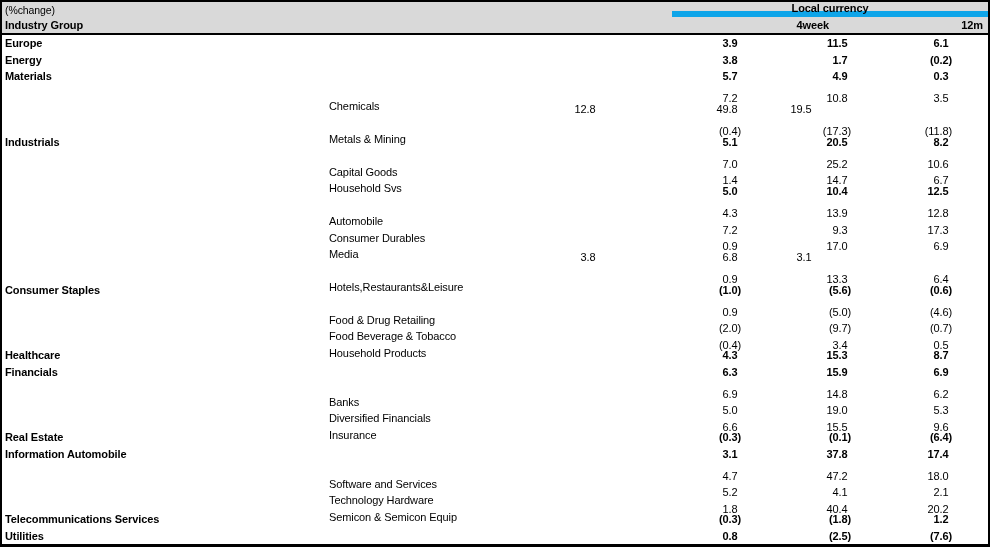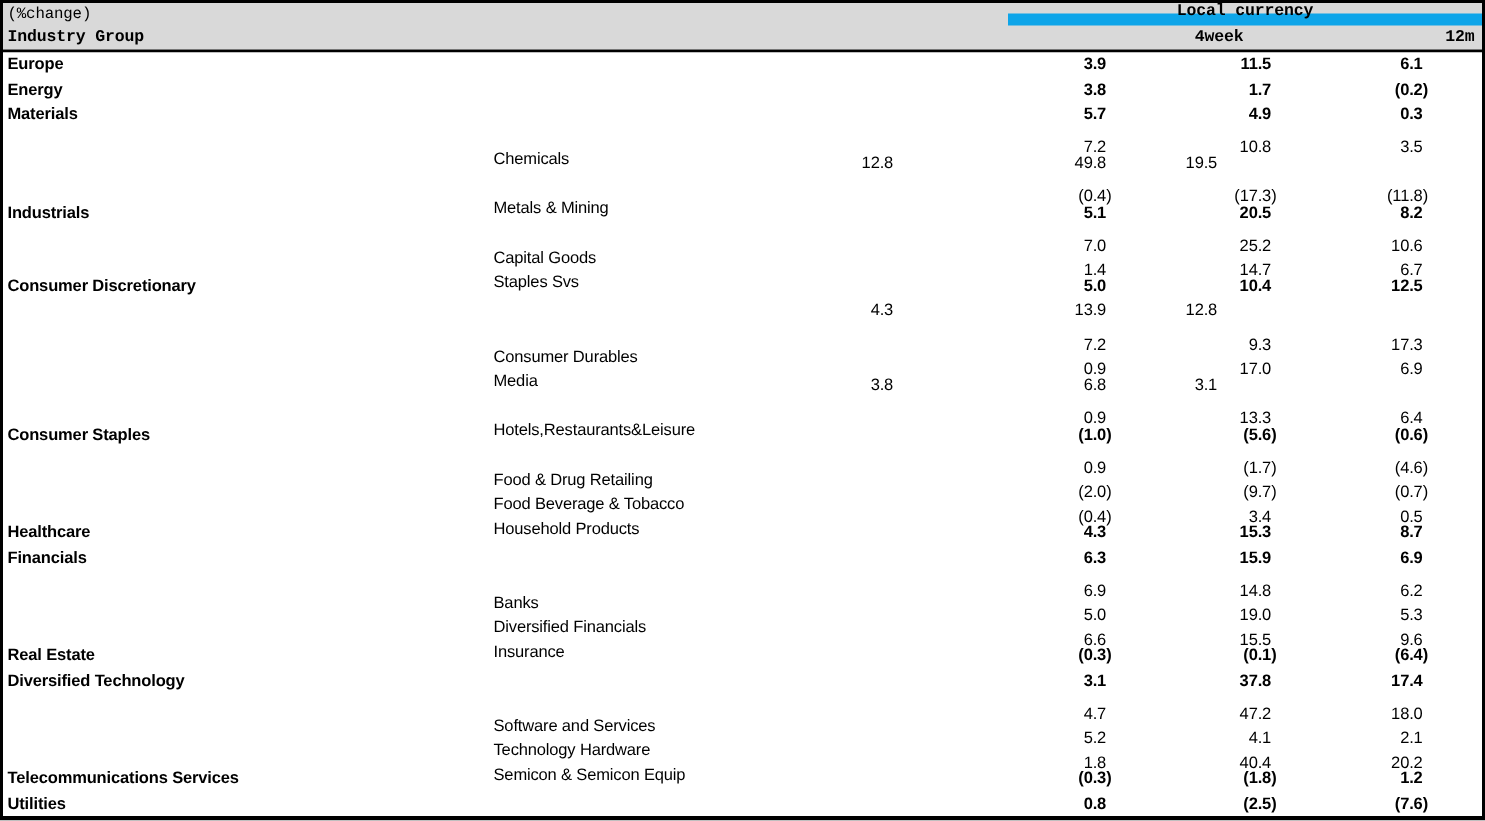--- a/index.html
+++ b/index.html
@@ -8,28 +8,28 @@
 
   .tbl {
     width:990px; height:547px;
     border:2px solid #000;
     border-bottom-width:3px;
     display:flex; flex-direction:column;
     font-size:11px; letter-spacing:-0.1px;
     background:#fff;
   }
 
-  .hdr { background:#d9d9d9; flex:none;font-family:Liberation Mono, monospace; }
+  .hdr { background:#d9d9d9; flex:none; }
 
   .hdr1 { height:15px; position:relative; display:flex; align-items:center; }
   .corner { padding-left:3px; font-size:10.5px; white-space:nowrap; }
   .lc {
     position:absolute; left:670px; right:0; top:0; bottom:0;
     text-align:center; font-weight:700;
-    border-bottom:8px solid #0ea5e9;
+    border-bottom:6px solid #0ea5e9;
     line-height:13px;
   }
 
   .grid {
     display:grid;
     grid-template-columns:325px 272px 142px 110px 137px;
     align-items:center;
   }
 
   .hdr2 { height:16px; font-weight:700;gap:44px; }
@@ -118,34 +118,34 @@
   </div>
       <div class="grid row">
     <span class="c-g"></span>
     <span class="c-s">Capital Goods</span>
     <span class="c-num">7.0<span class="ph">)</span></span>
     <span class="c-num">25.2<span class="ph">)</span></span>
     <span class="c-num c-ytd">10.6<span class="ph">)</span></span>
   </div>
       <div class="grid row">
     <span class="c-g"></span>
-    <span class="c-s">Staples Svs</span>
+    <span class="c-s">Household Svs</span>
     <span class="c-num">1.4<span class="ph">)</span></span>
     <span class="c-num">14.7<span class="ph">)</span></span>
     <span class="c-num c-ytd">6.7<span class="ph">)</span></span>
   </div>
       <div class="grid row bold">
-    <span class="c-g">Consumer Discretionary</span>
     <span class="c-s"></span>
     <span class="c-num">5.0<span class="ph">)</span></span>
     <span class="c-num">10.4<span class="ph">)</span></span>
     <span class="c-num c-ytd">12.5<span class="ph">)</span></span>
   </div>
       <div class="grid row">
     <span class="c-g"></span>
+    <span class="c-s">Automobile</span>
     <span class="c-num">4.3<span class="ph">)</span></span>
     <span class="c-num">13.9<span class="ph">)</span></span>
     <span class="c-num c-ytd">12.8<span class="ph">)</span></span>
   </div>
       <div class="grid row">
     <span class="c-g"></span>
     <span class="c-s">Consumer Durables</span>
     <span class="c-num">7.2<span class="ph">)</span></span>
     <span class="c-num">9.3<span class="ph">)</span></span>
     <span class="c-num c-ytd">17.3<span class="ph">)</span></span>
@@ -174,21 +174,21 @@
     <span class="c-g">Consumer Staples</span>
     <span class="c-s"></span>
     <span class="c-num">(1.0)</span>
     <span class="c-num">(5.6)</span>
     <span class="c-num c-ytd">(0.6)</span>
   </div>
       <div class="grid row">
     <span class="c-g"></span>
     <span class="c-s">Food &amp; Drug Retailing</span>
     <span class="c-num">0.9<span class="ph">)</span></span>
-    <span class="c-num">(1.7)</span>
+    <span class="c-num">(5.0)</span>
     <span class="c-num c-ytd">(4.6)</span>
   </div>
       <div class="grid row">
     <span class="c-g"></span>
     <span class="c-s">Food Beverage &amp; Tobacco</span>
     <span class="c-num">(2.0)</span>
     <span class="c-num">(9.7)</span>
     <span class="c-num c-ytd">(0.7)</span>
   </div>
       <div class="grid row">
@@ -234,21 +234,21 @@
     <span class="c-num c-ytd">9.6<span class="ph">)</span></span>
   </div>
       <div class="grid row bold">
     <span class="c-g">Real Estate</span>
     <span class="c-s"></span>
     <span class="c-num">(0.3)</span>
     <span class="c-num">(0.1)</span>
     <span class="c-num c-ytd">(6.4)</span>
   </div>
       <div class="grid row bold">
-    <span class="c-g">Diversified Technology</span>
+    <span class="c-g">Information Automobile</span>
     <span class="c-s"></span>
     <span class="c-num">3.1<span class="ph">)</span></span>
     <span class="c-num">37.8<span class="ph">)</span></span>
     <span class="c-num c-ytd">17.4<span class="ph">)</span></span>
   </div>
       <div class="grid row">
     <span class="c-g"></span>
     <span class="c-s">Software and Services</span>
     <span class="c-num">4.7<span class="ph">)</span></span>
     <span class="c-num">47.2<span class="ph">)</span></span>

